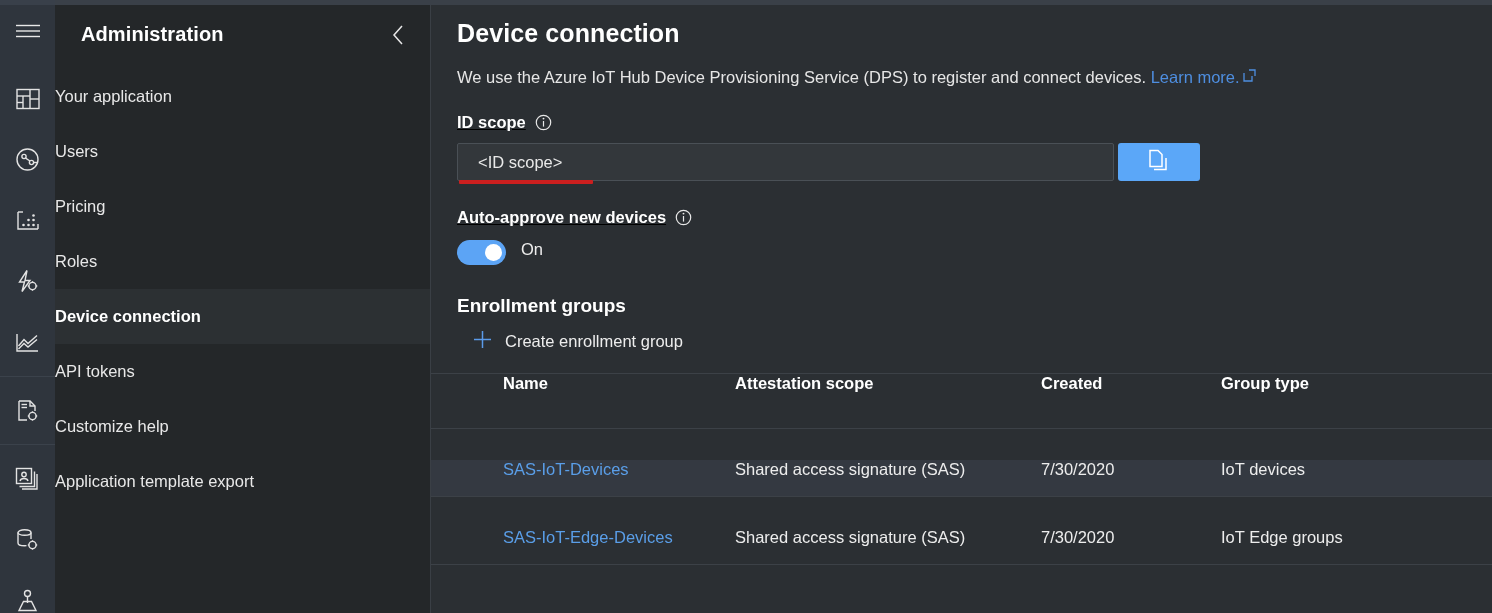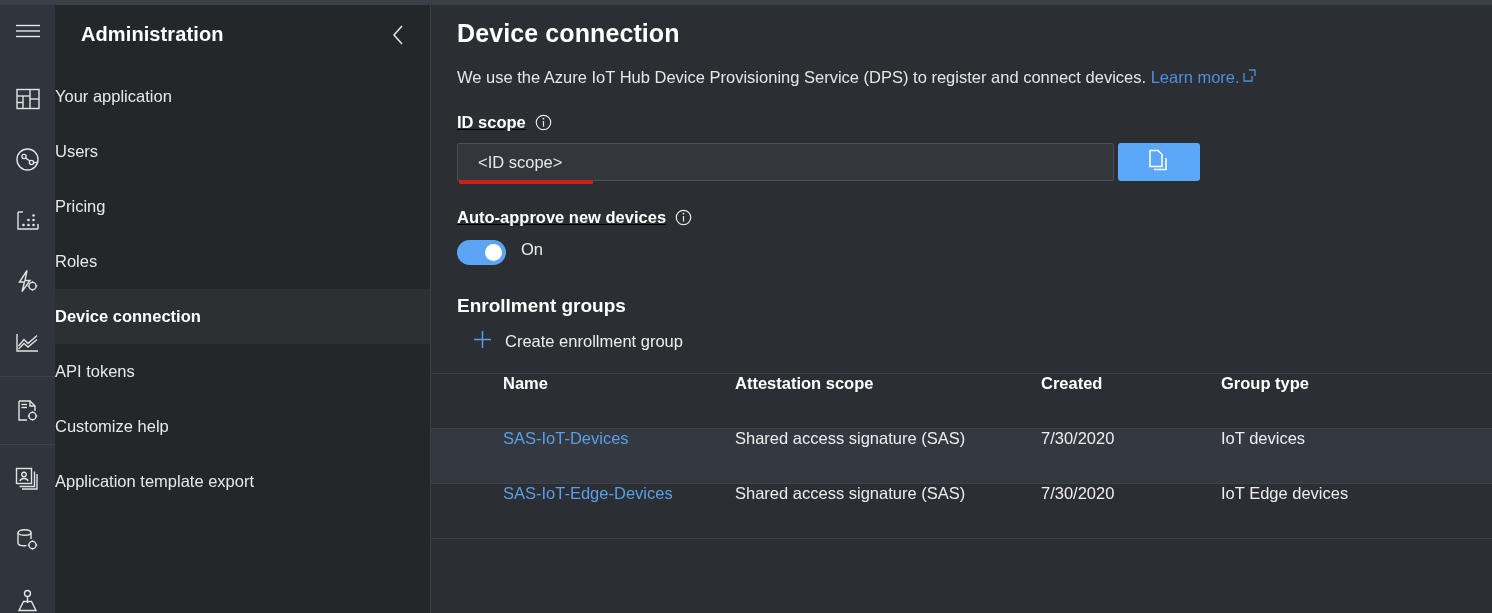--- a/index.html
+++ b/index.html
@@ -170,24 +170,25 @@
     width: 100%;
     border-top: 1px solid #3c4147;
   }
   .trow { display: flex; align-items: flex-start; }
   .thead {
     height: 55px;
     border-bottom: 1px solid #3c4147;
   }
   .thead .cell { font-size: 16.5px; font-weight: bold; color: #ffffff; }
   .tbody-row {
-    height: 55px;
+    height: 37px;
     border-bottom: 1px solid #3c4147;
     cursor: pointer;
     position: relative;
+    margin-top: 31px;
   }
   .tbody-row.hovered { background: #343941; }
   .tbody-row .cell { font-size: 16.5px; color: #ededed; }
   .cell { padding-left: 0; }
   .c-name   { width: 304px; padding-left: 72px; }
   .c-att    { width: 306px; }
   .c-created{ width: 180px; }
   .c-group  { flex: 1 1 auto; }
   .cell-link { color: #5a9ee8; cursor: pointer; position: relative; }
 </style>
@@ -481,18 +482,18 @@
         <div class="cell c-created">7/30/2020</div>
         <div class="cell c-group">IoT devices</div>
       </div>
 
       <div class="trow tbody-row">
         <div class="cell c-name">
           <span class="cell-link">SAS-IoT-Edge-Devices</span>
         </div>
         <div class="cell c-att">Shared access signature (SAS)</div>
         <div class="cell c-created">7/30/2020</div>
-        <div class="cell c-group">IoT Edge devices</div>
+        <div class="cell c-group">IoT Edge groups</div>
       </div>
     </div>
   </div>
 
 </div>
 
 </body></html>

